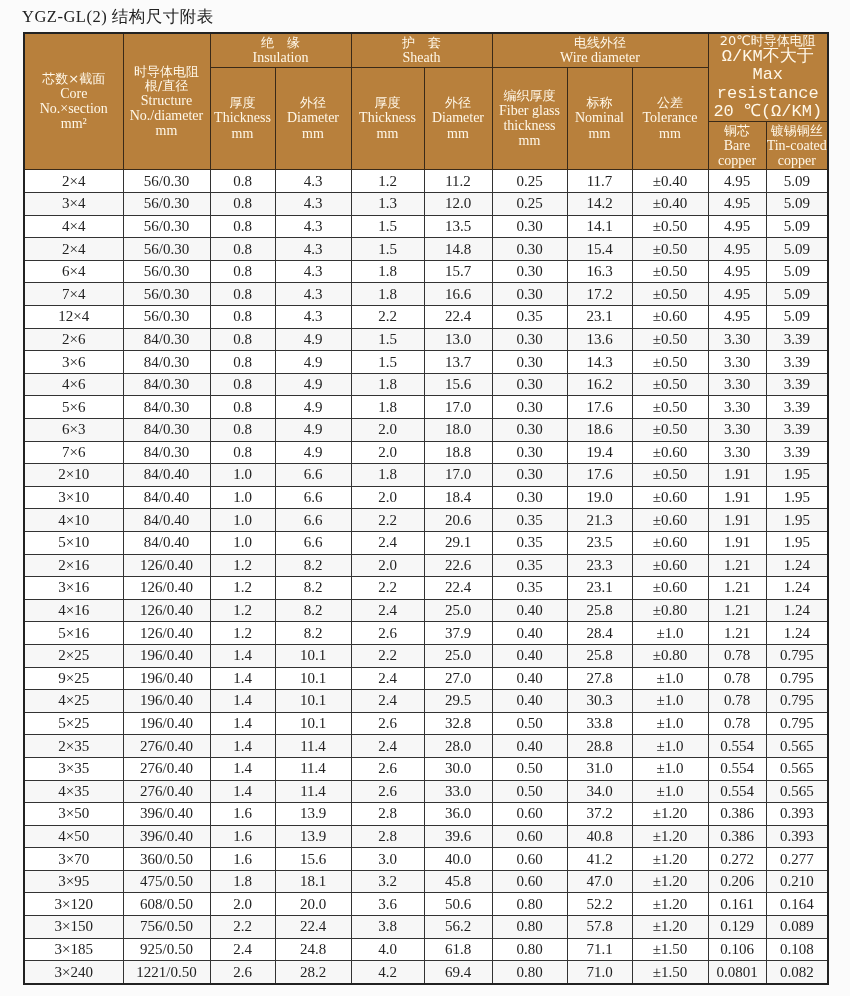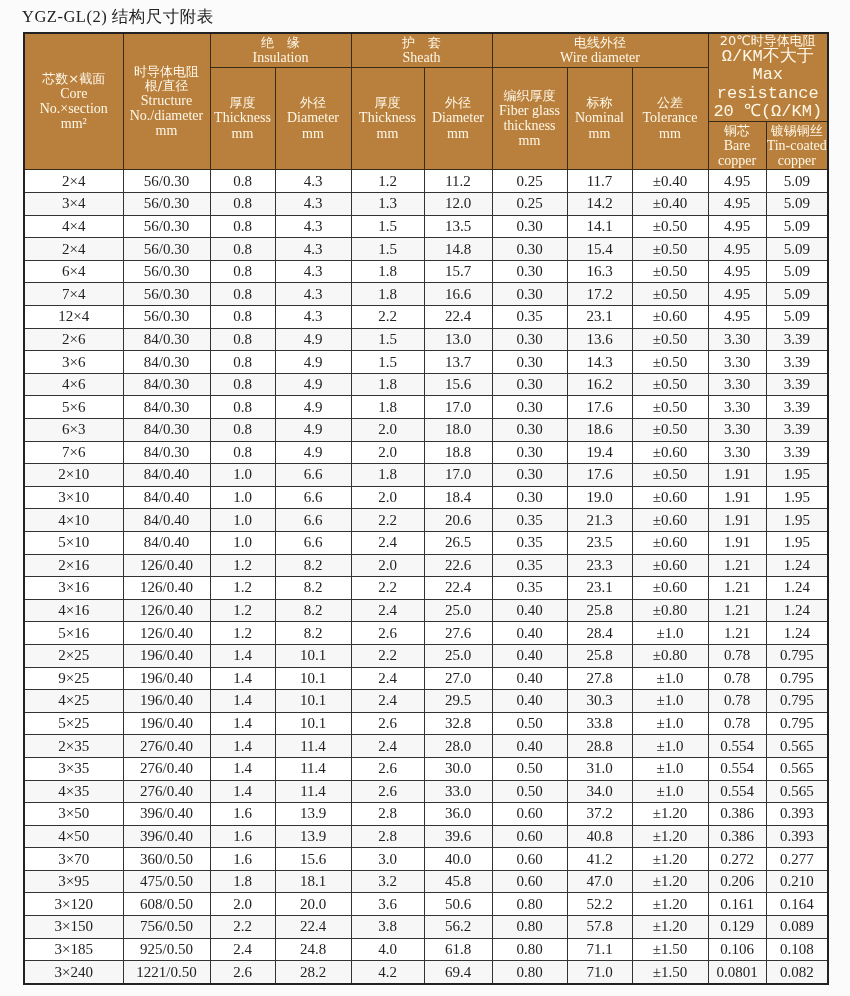--- a/index.html
+++ b/index.html
@@ -324,21 +324,21 @@
         <td>±0.60</td>
         <td>1.91</td>
         <td>1.95</td>
       </tr>
       <tr>
         <td>5×10</td>
         <td>84/0.40</td>
         <td>1.0</td>
         <td>6.6</td>
         <td>2.4</td>
-        <td>26.5</td>
+        <td>29.1</td>
         <td>0.35</td>
         <td>23.5</td>
         <td>±0.60</td>
         <td>1.91</td>
         <td>1.95</td>
       </tr>
       <tr>
         <td>2×16</td>
         <td>126/0.40</td>
         <td>1.2</td>
@@ -376,21 +376,21 @@
         <td>±0.80</td>
         <td>1.21</td>
         <td>1.24</td>
       </tr>
       <tr>
         <td>5×16</td>
         <td>126/0.40</td>
         <td>1.2</td>
         <td>8.2</td>
         <td>2.6</td>
-        <td>27.6</td>
+        <td>37.9</td>
         <td>0.40</td>
         <td>28.4</td>
         <td>±1.0</td>
         <td>1.21</td>
         <td>1.24</td>
       </tr>
       <tr>
         <td>2×25</td>
         <td>196/0.40</td>
         <td>1.4</td>

